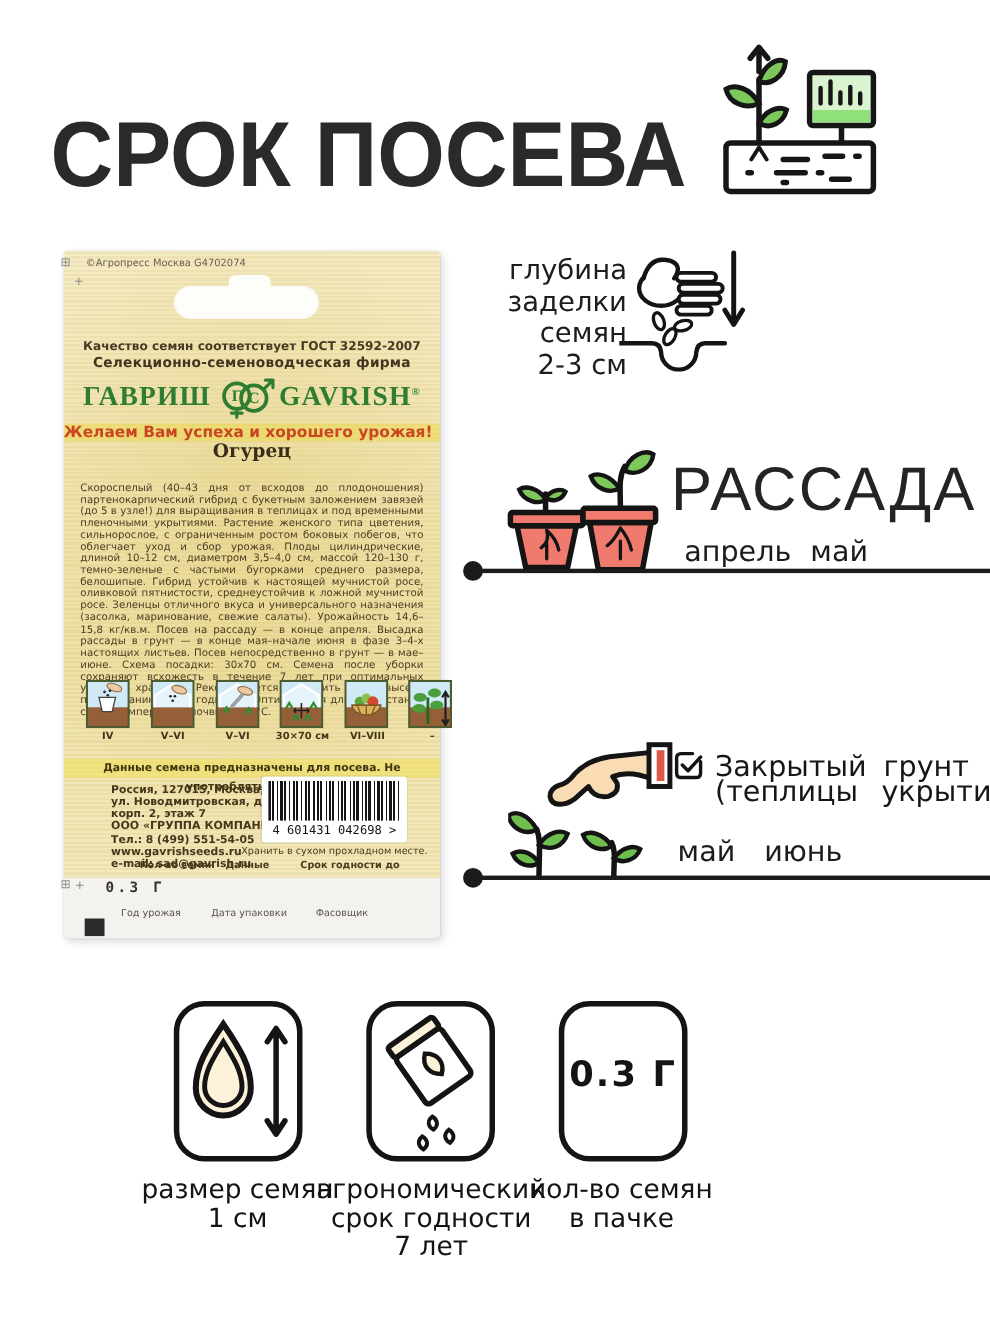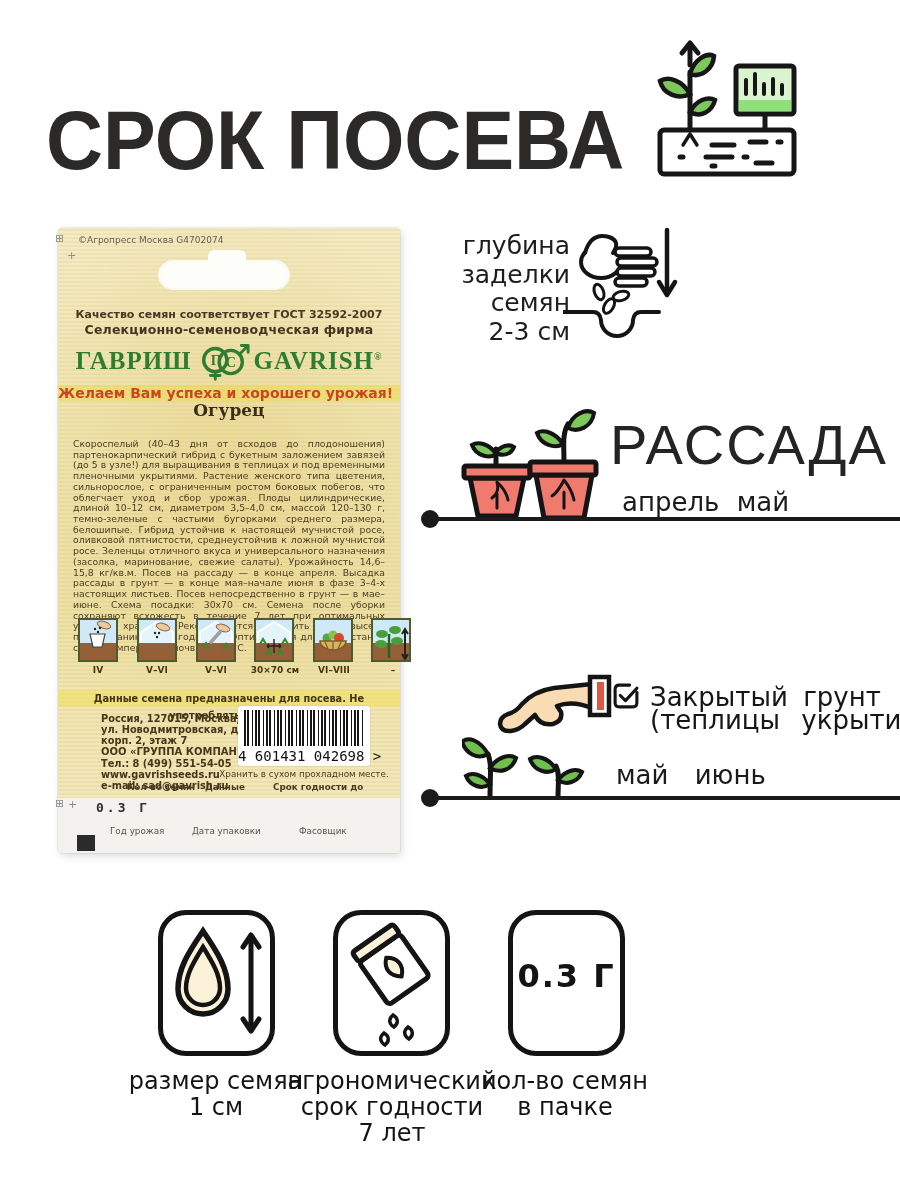--- a/index.html
+++ b/index.html
@@ -52,21 +52,21 @@
   .pict-cap{top:437px;width:56px;text-align:center;font-size:9px;font-weight:600;color:#433617;}
   .p-warn{left:0;top:462px;width:100%;height:17px;background:rgba(240,224,88,.55);
     text-align:center;font-size:9.8px;font-weight:600;color:#3f350f;line-height:17px;}
   .addr{left:19px;font-size:9.8px;font-weight:600;color:#46361c;line-height:11.3px;white-space:nowrap;padding-left:24px;}
   .addr-bold{font-weight:800;font-size:10px;}
   .bc-box{left:180px;top:478px;width:132px;height:60px;background:#fff;border-radius:3px;
     box-shadow:0 0 2px rgba(0,0,0,.15);}
   .bc-bars{left:6px;top:4px;width:120px;height:36px;
     background:repeating-linear-gradient(90deg,#151515 0 2px,#fff 2px 3px,#151515 3px 5px,#fff 5px 8px,#151515 8px 9px,#fff 9px 11px);}
   .bc-digits{left:0;top:42px;width:132px;text-align:center;
-    font-family:"DejaVu Sans Mono",monospace;font-size:14px;color:#111;white-space:nowrap;}
+    font-family:"DejaVu Sans Mono",monospace;font-size:11px;color:#111;white-space:nowrap;}
   .p-store{left:146px;top:541px;width:200px;text-align:center;font-size:8.8px;
     font-weight:500;color:#4a3b20;}
   .p-field{top:554px;font-size:8.8px;font-weight:600;color:#4b3b1e;white-space:nowrap;}
   .strip{left:0;top:570px;width:100%;height:55px;background:#f3f2ef;border-radius:0 0 4px 4px;}
   .p-weight{left:38px;top:572px;font-family:"DejaVu Sans Mono",monospace;font-size:13px;
     font-weight:700;letter-spacing:3px;color:#33302b;}
   .strip-field{top:598px;font-size:8.8px;color:#59544b;white-space:nowrap;}
   .black-sq{left:19px;top:607px;width:18px;height:16px;background:#2b2b2b;}
   
   .card{top:910px;width:117px;height:146px;border:5px solid #141414;border-radius:28px;
@@ -277,21 +277,21 @@
     <span class="abs p-field" style="left:69px">Кол-во семян</span>
     <span class="abs p-field" style="left:147px">Данные</span>
     <span class="abs p-field" style="left:215px">Срок годности до</span>
 
     <div class="abs strip"></div>
     <div class="abs reg" style="left:-3px;top:570px">⊞</div>
     <div class="abs reg" style="left:10px;top:571px">+</div>
     <div class="abs p-weight">0.3 Г</div>
     <span class="abs strip-field" style="left:52px">Год урожая</span>
     <span class="abs strip-field" style="left:134px">Дата упаковки</span>
-    <span class="abs strip-field" style="left:241px">Фасовщик</span>
+    <span class="abs strip-field" style="left:229px">Фасовщик</span>
     <div class="abs black-sq"></div>
   </div>
 
   <div class="abs card" style="left:158px">
     <svg width="107" height="136" viewBox="0 0 107 136">
       <path d="M40 16 C25 38 15 54 15 74 a25 25 0 0 0 50 0 C65 54 55 38 40 16 Z" fill="#fbf2d9" stroke="#141414" stroke-width="5.5"></path>
       <path d="M40 32 C30 48 23 60 23 73 a17 17 0 0 0 34 0 C57 60 50 48 40 32 Z" fill="#fbf2d9" stroke="#141414" stroke-width="4.5"></path>
       <path d="M88 22 V114 M80 32 L88 20 L96 32 M80 104 L88 116 L96 104" stroke="#141414" stroke-width="5" fill="none" stroke-linejoin="round" stroke-linecap="round"></path>
     </svg>
   </div>

